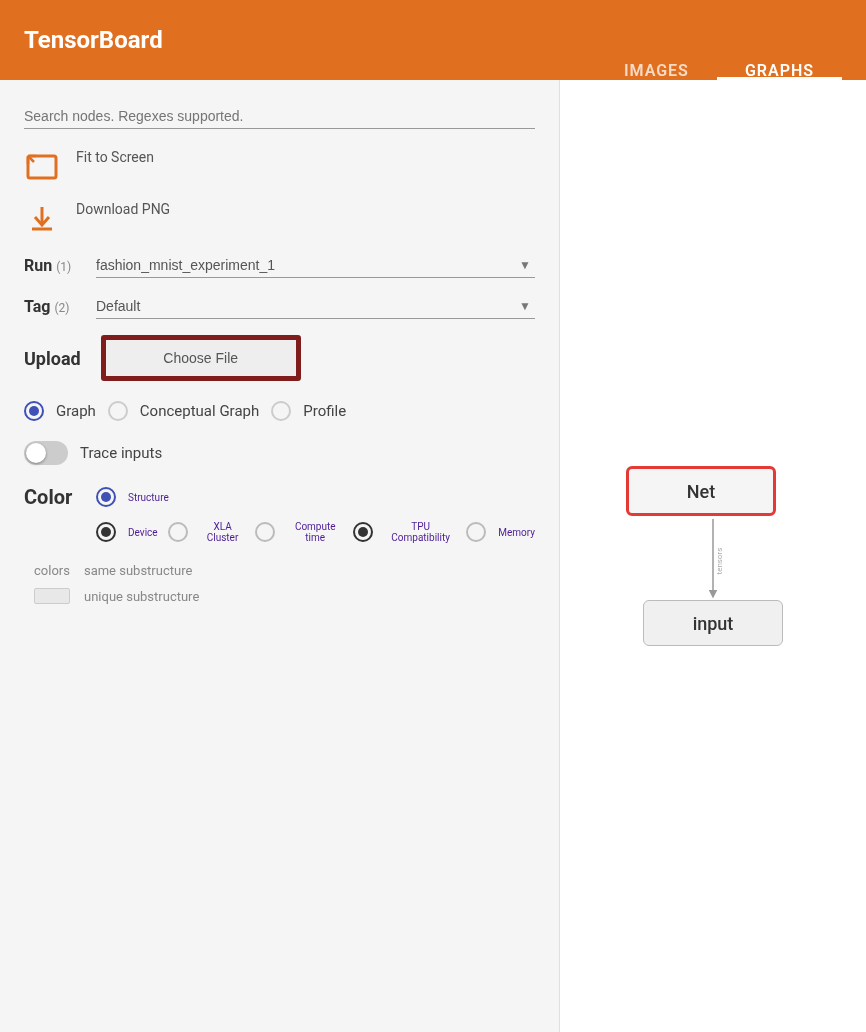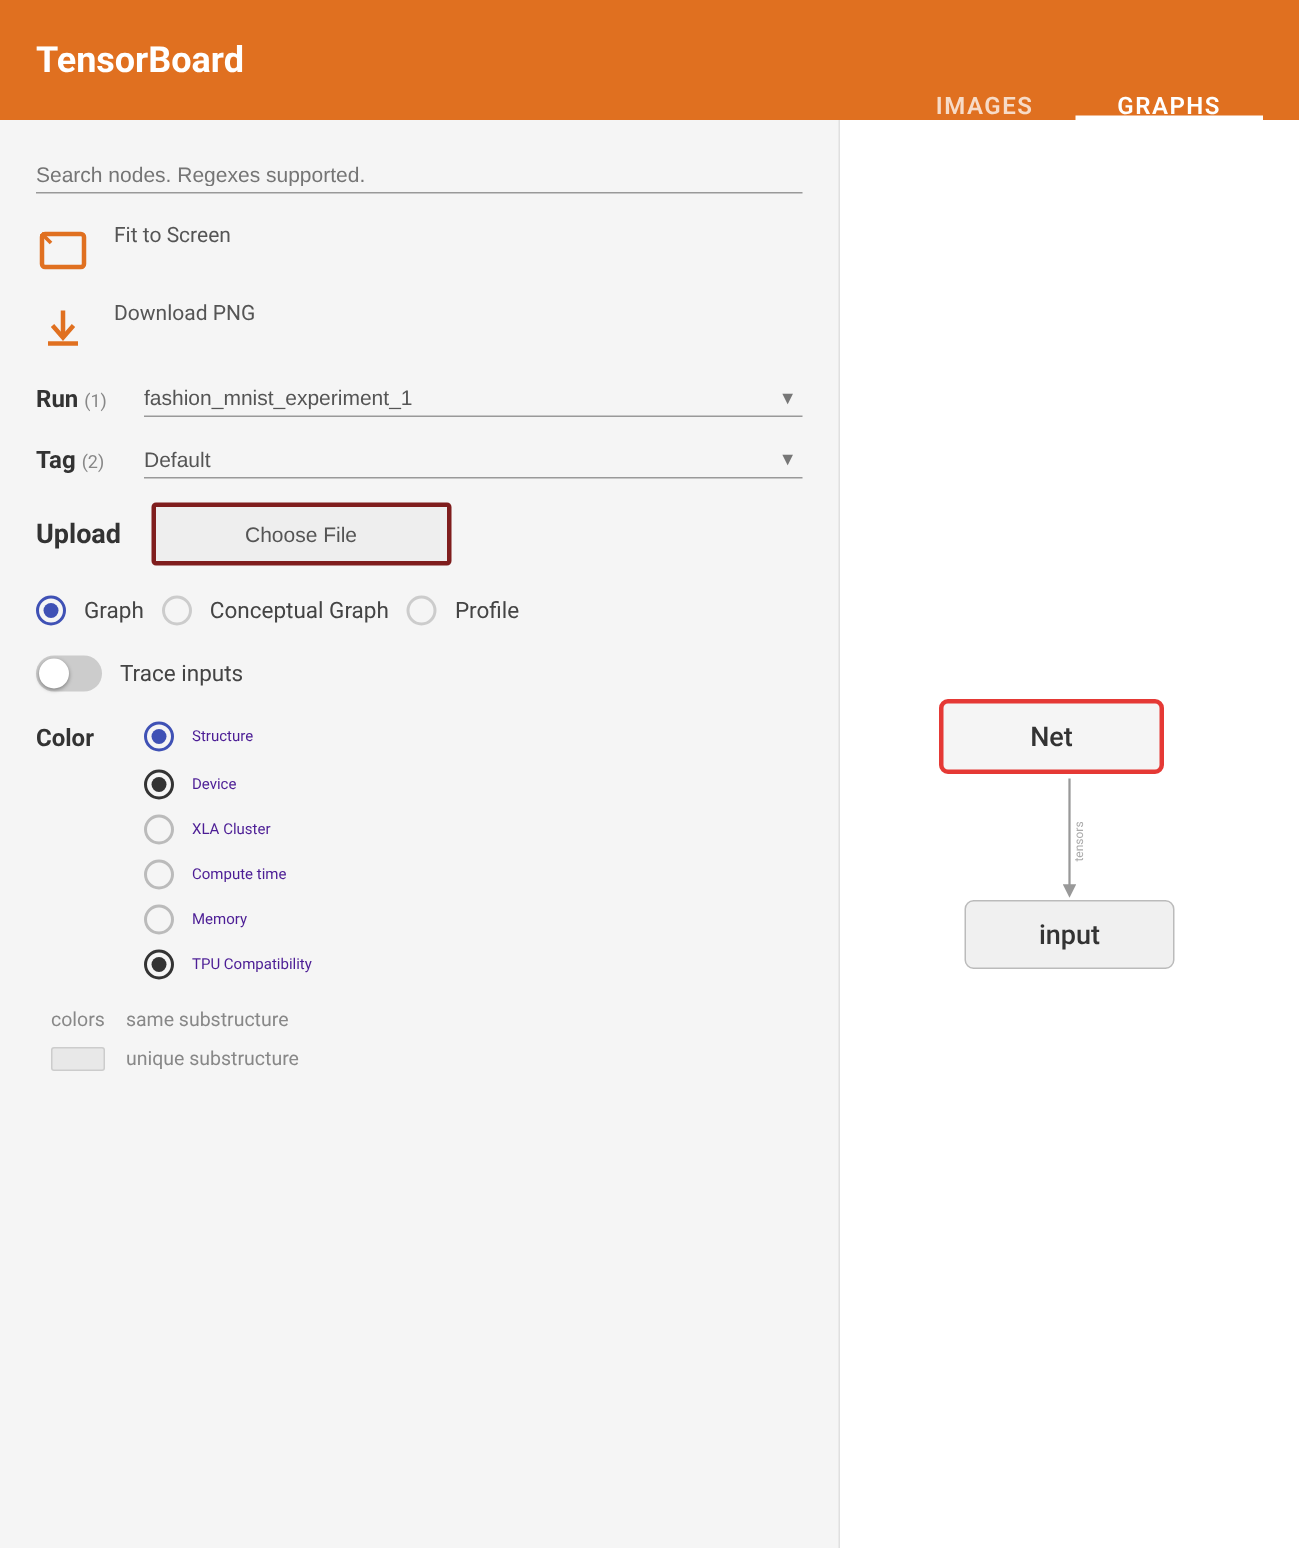--- a/index.html
+++ b/index.html
@@ -144,21 +144,21 @@
       margin-bottom: 20px;
       gap: 20px;
     }
     .upload-label {
       font-size: 18px;
       font-weight: 700;
       color: #333;
     }
     .choose-file-btn {
       padding: 10px 20px;
-      border: 3px solid #7f1d1d;
+      border: 5px solid #7f1d1d;
       background: #eeeeee;
       border-radius: 3px;
       font-size: 14px;
       color: #555;
       cursor: pointer;
       min-width: 200px;
       text-align: center;
     }
 
     .radio-group {
@@ -233,28 +233,28 @@
     .color-section {
       margin-bottom: 20px;
     }
     .color-row {
       display: flex;
       align-items: center;
       gap: 12px;
       margin-bottom: 12px;
     }
     .color-label-main {
-      font-size: 16px;
+      font-size: 20px;
       font-weight: 700;
       color: #333;
       min-width: 60px;
     }
     .color-radio-group {
       display: flex;
-      flex-direction: column;
+      flex-direction: row;
       gap: 10px;
       padding-left: 72px;
     }
     .color-radio-item {
       display: flex;
       align-items: center;
       gap: 12px;
       cursor: pointer;
     }
     .color-radio-circle {
@@ -473,26 +473,26 @@
         </div>
         <div class="color-radio-item">
           <div class="color-radio-circle"></div>
           <span class="color-radio-label">XLA Cluster</span>
         </div>
         <div class="color-radio-item">
           <div class="color-radio-circle"></div>
           <span class="color-radio-label">Compute time</span>
         </div>
         <div class="color-radio-item">
+          <div class="color-radio-circle dark-selected"></div>
+          <span class="color-radio-label">TPU Compatibility</span>
+        </div>
+        <div class="color-radio-item">
           <div class="color-radio-circle"></div>
           <span class="color-radio-label">Memory</span>
-        </div>
-        <div class="color-radio-item">
-          <div class="color-radio-circle dark-selected"></div>
-          <span class="color-radio-label">TPU Compatibility</span>
         </div>
       </div>
     </div>
 
     
     <div class="legend-section">
       <div class="legend-row">
         <span class="legend-label">colors</span>
         <span class="legend-label">same substructure</span>
       </div>

